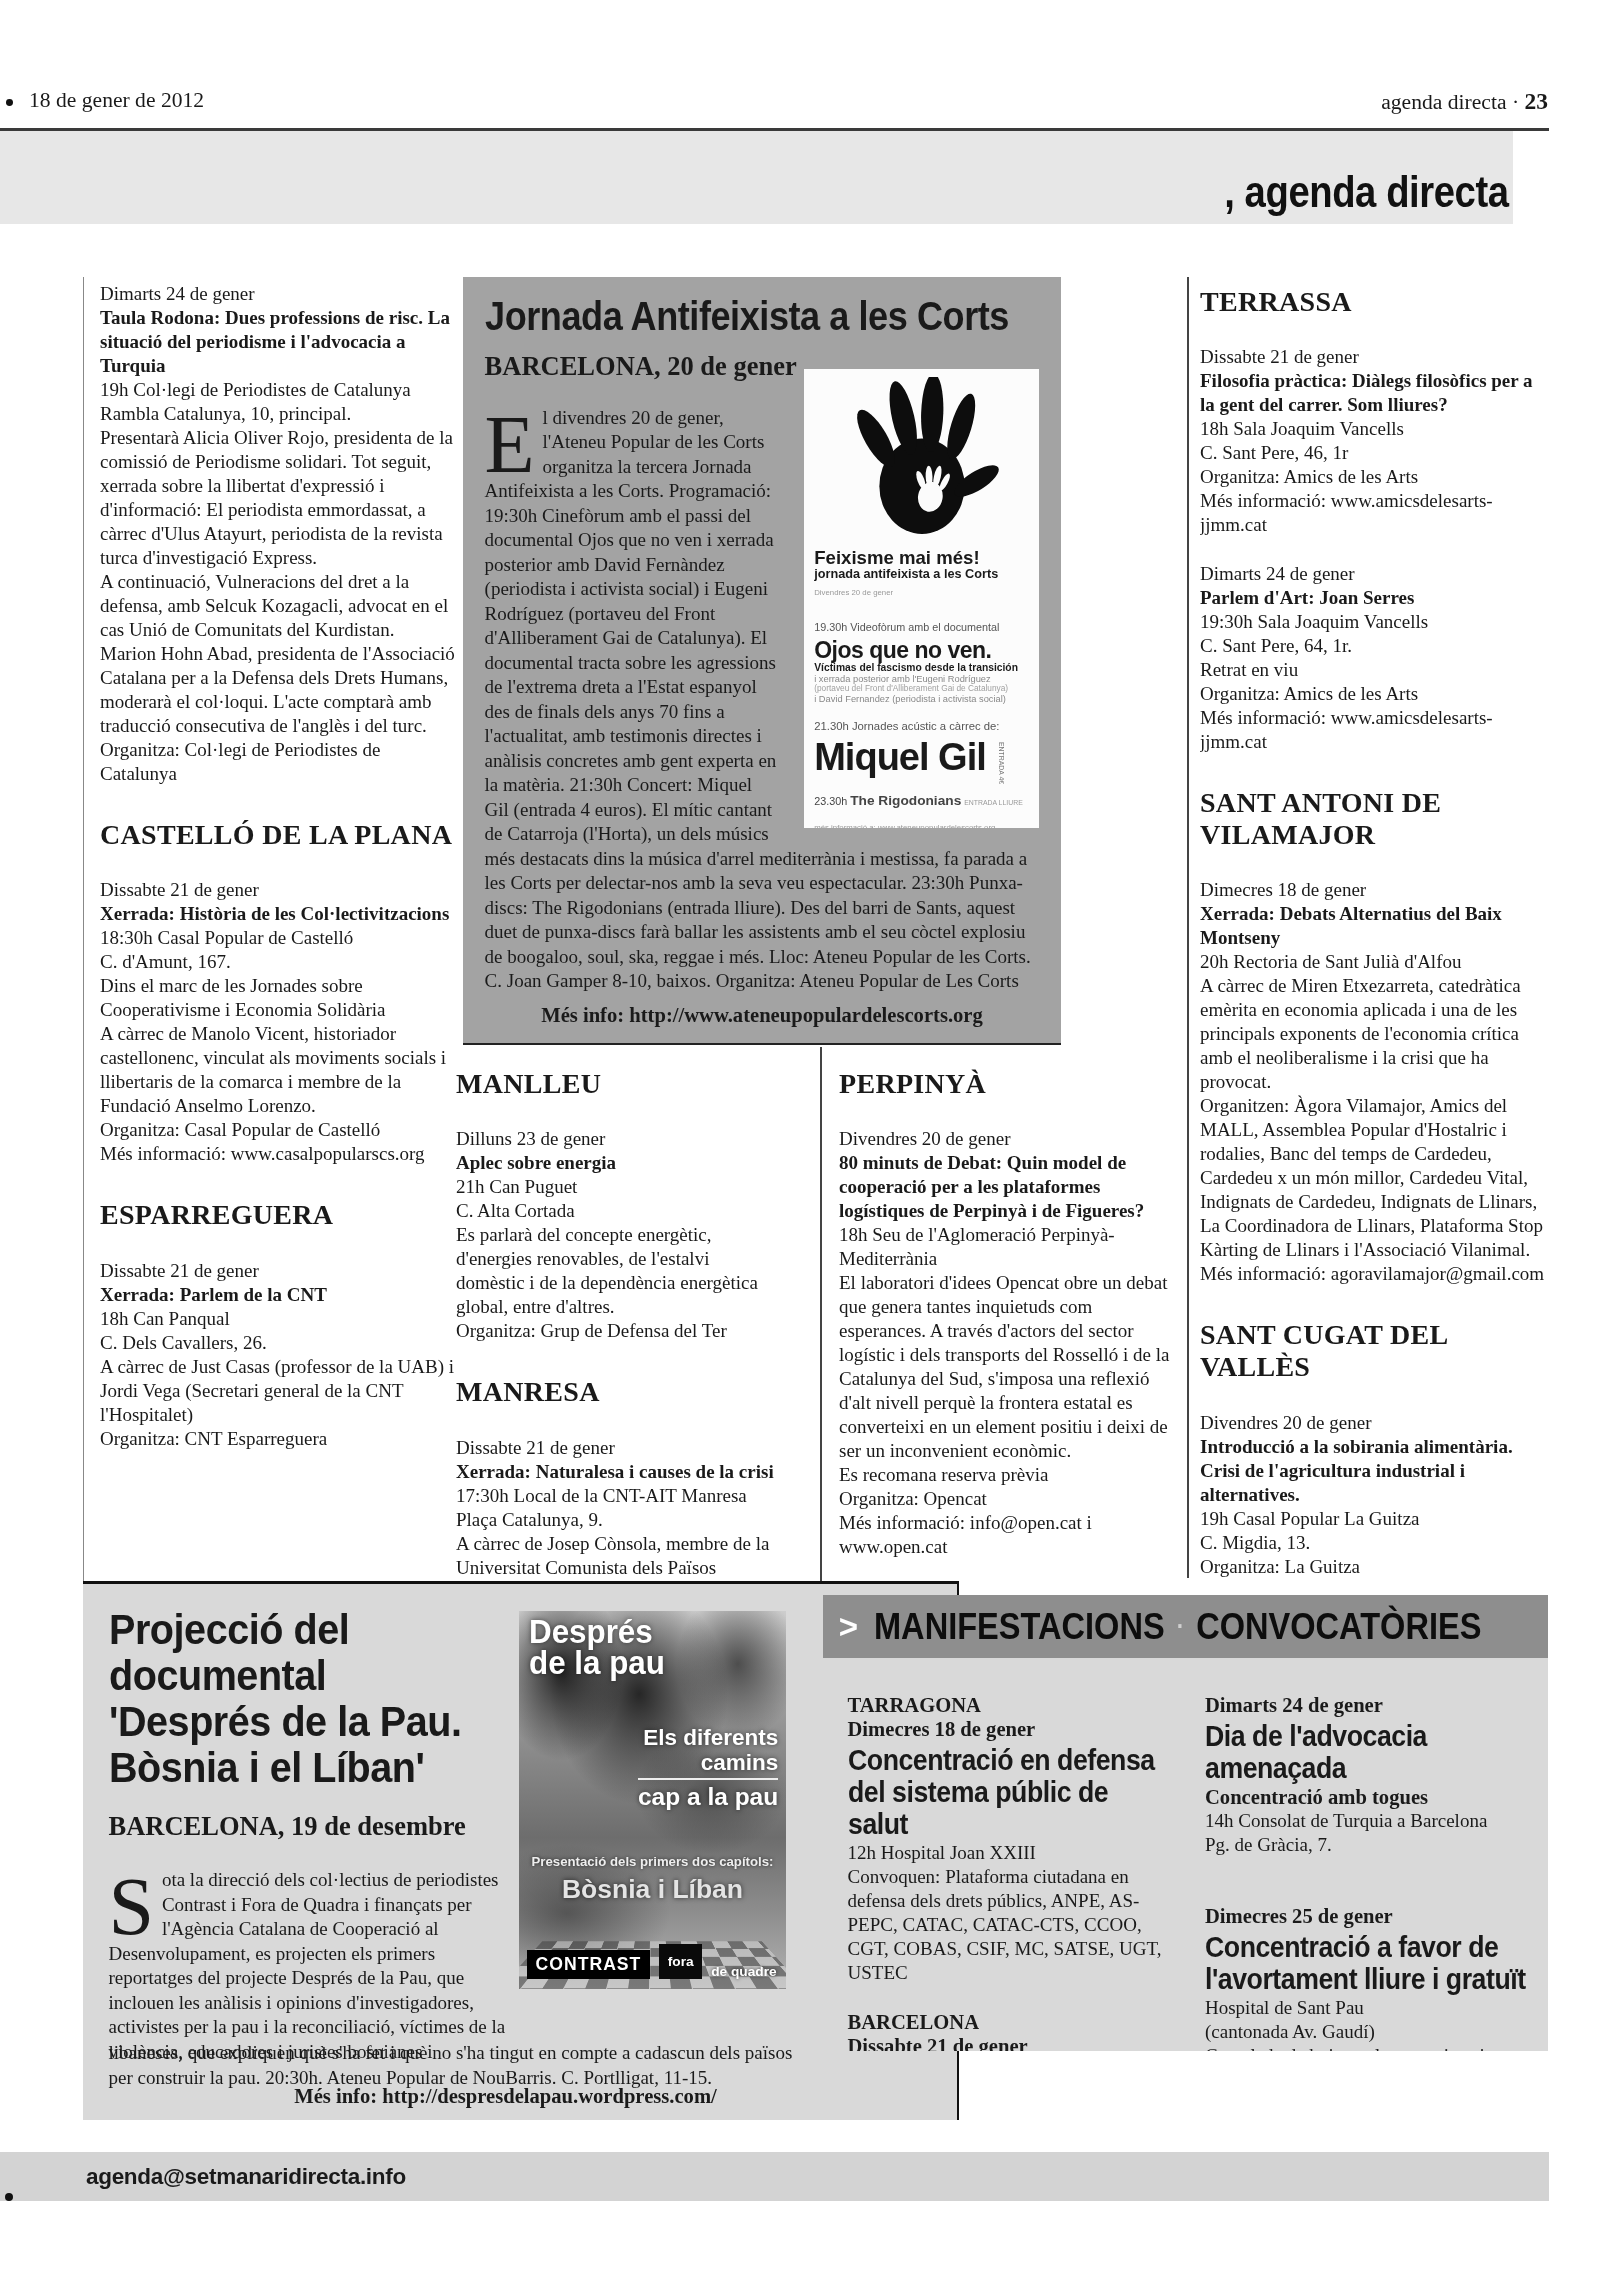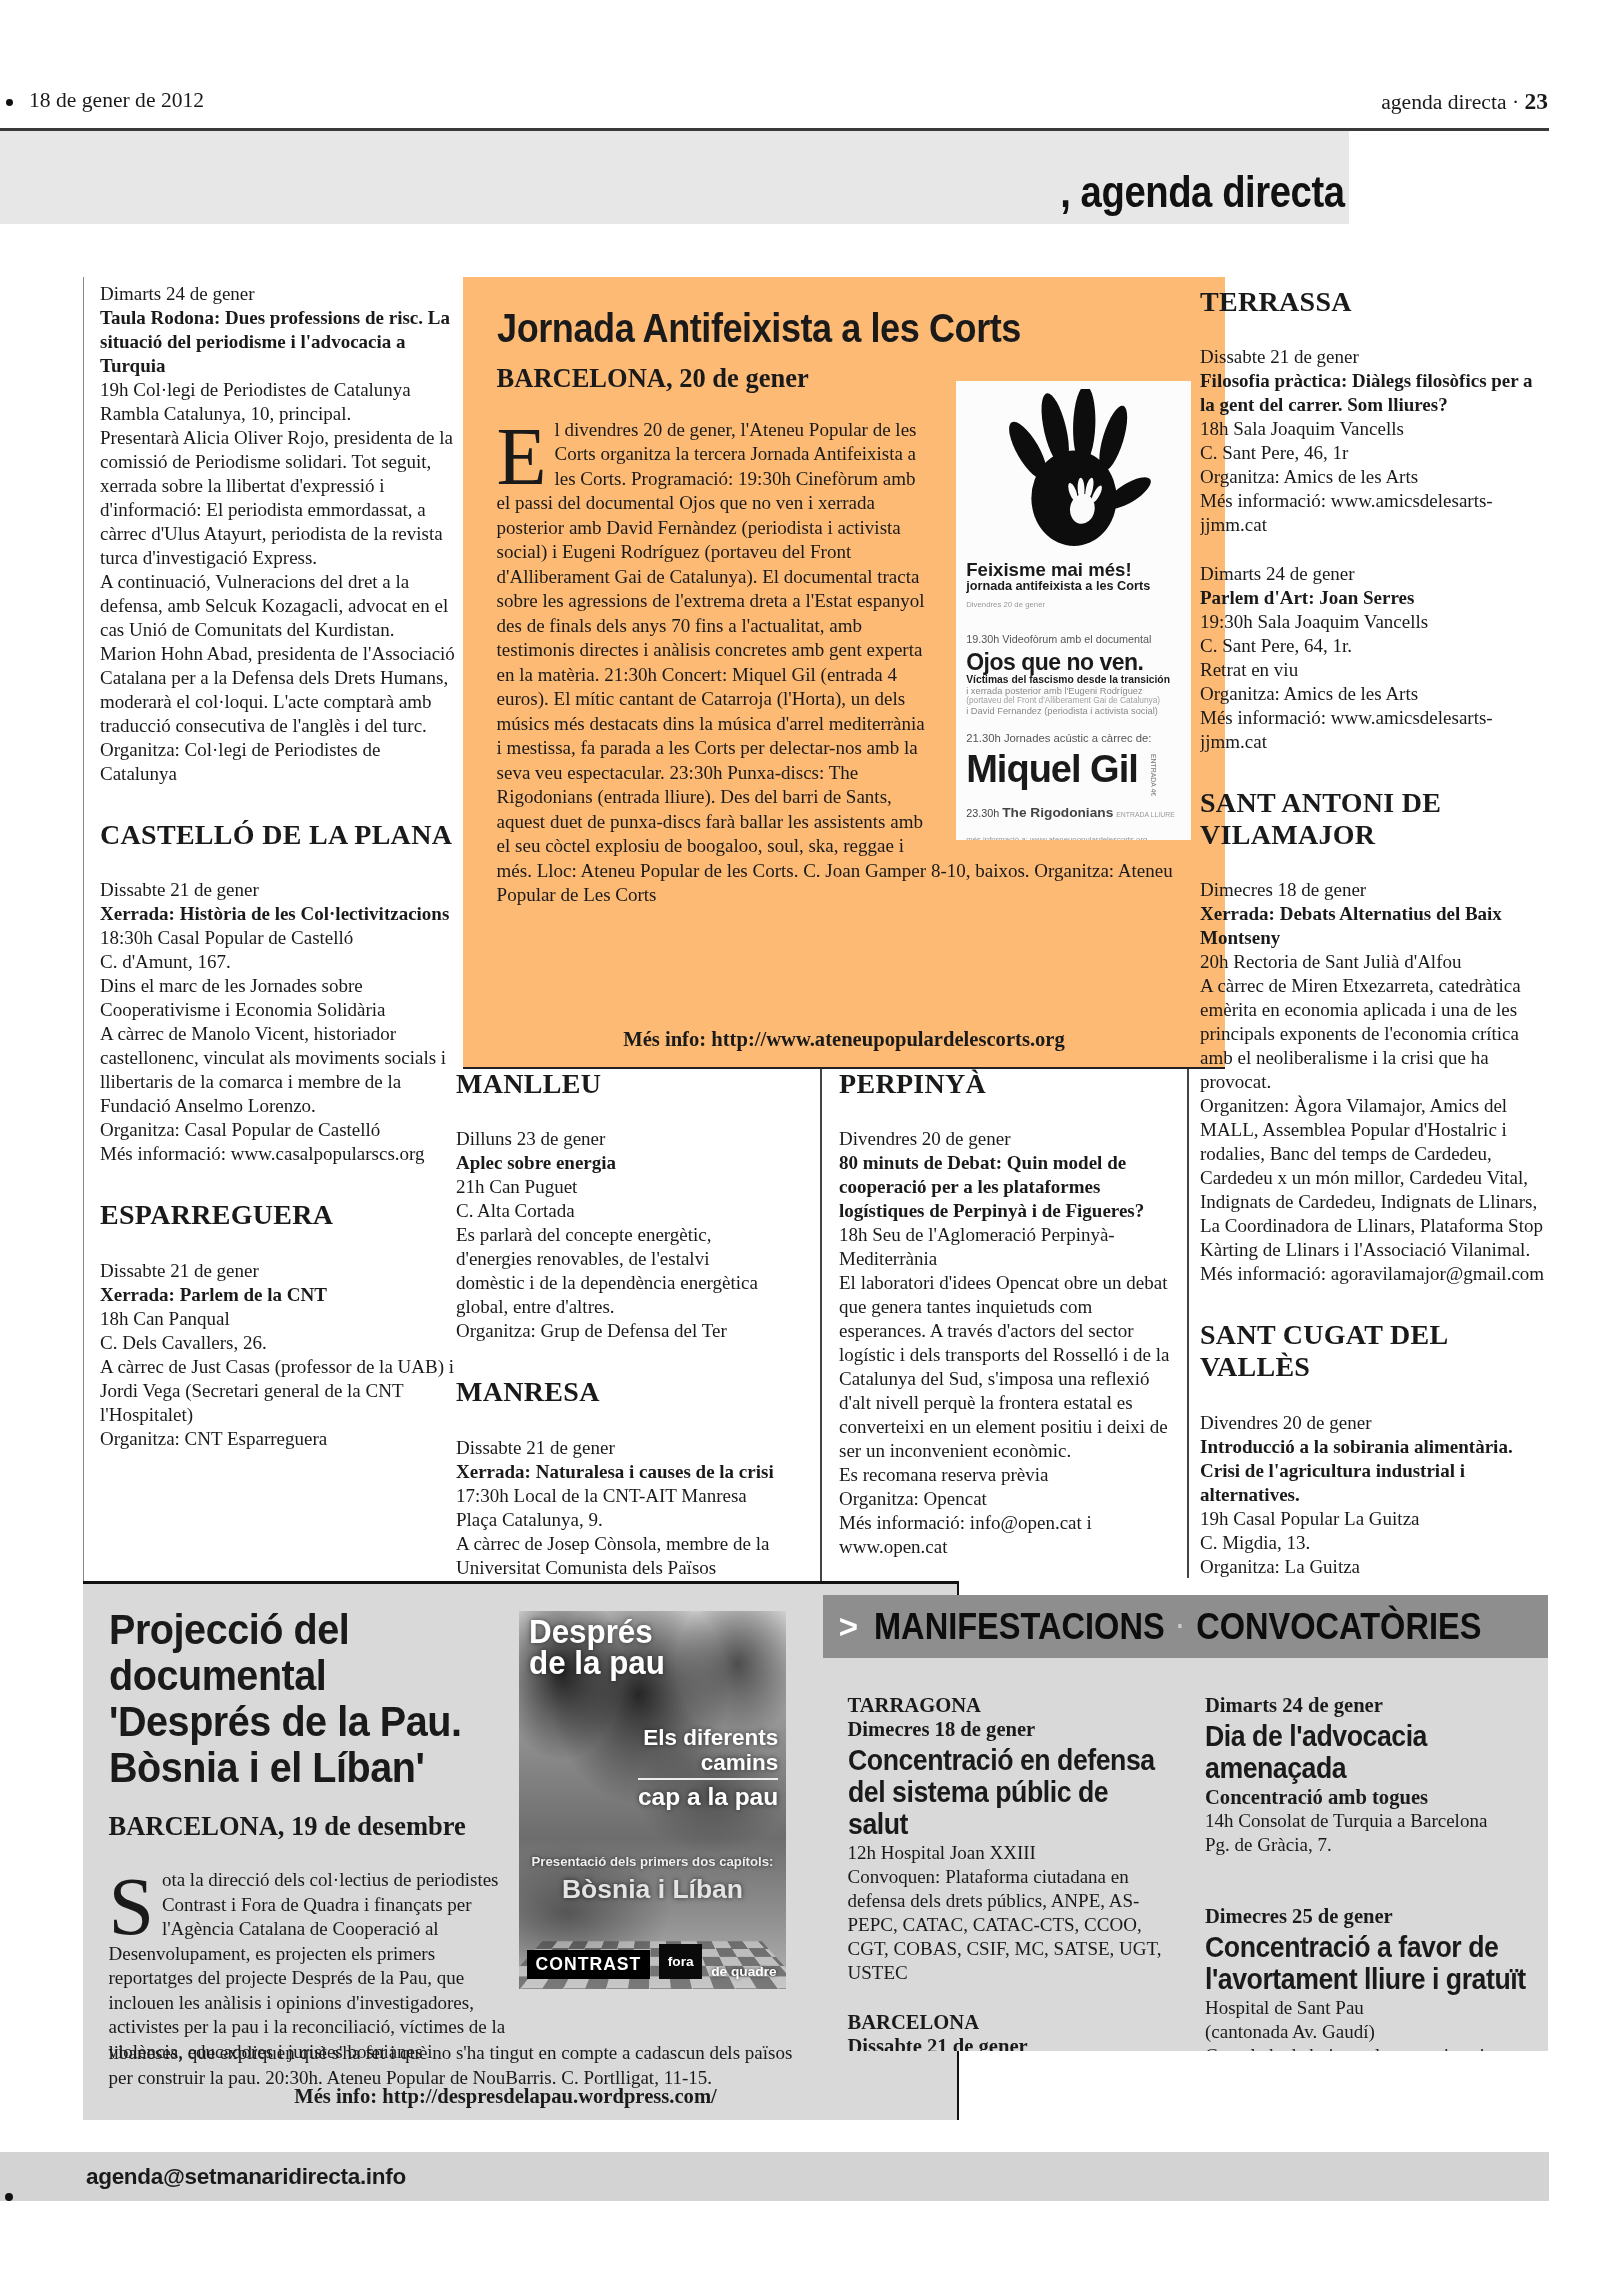--- a/index.html
+++ b/index.html
@@ -5,42 +5,42 @@
   html,body{margin:0;padding:0;background:#fff;}
   .page{position:relative;width:1620px;height:2293px;background:#fff;overflow:hidden;
         font-family:"Liberation Serif",serif;color:#1a1a1a;}
   .dot{position:absolute;background:#111;border-radius:50%;}
   .top-dot{left:5.9px;top:99px;width:6.9px;height:6.9px;}
   .footer-dot{left:4.9px;top:2193px;width:7.8px;height:7.8px;}
   .hdr-date{position:absolute;left:29px;top:88px;font-size:21.6px;}
   .hdr-right{position:absolute;top:88px;right:72px;font-size:21.6px;}
   .hdr-right b{font-size:23.5px;}
   .top-rule{position:absolute;left:0;top:128px;width:1549px;height:2.9px;background:#3a3a3a;}
-  .band{position:absolute;left:0;top:131px;width:1349px;height:93px;background:#e7e7e7;}
+  .band{position:absolute;left:0;top:131px;width:1513px;height:93px;background:#e7e7e7;}
   .cond{font-family:"Liberation Sans",sans-serif;font-weight:bold;letter-spacing:-0.5px;}
   .band-title{position:absolute;right:3.9px;bottom:5.9px;font-size:45px;color:#111;
               transform:scaleX(0.85);transform-origin:100% 50%;white-space:nowrap;}
   .rule-v{position:absolute;background:#444;}
   .rule-left{left:83px;top:277px;width:1px;height:1304px;background:#888;}
   .rule-mid{left:1187px;top:277px;width:2px;height:1301px;}
   .rule-sub{left:820px;top:1047px;width:2px;height:534px;}
   
   .col{position:absolute;font-size:19px;line-height:24px;}
   .col-left{left:100px;top:282px;width:355px;height:1299px;overflow:hidden;}
   .subcol-a{left:456px;top:1064px;width:323px;height:517px;overflow:hidden;}
   .subcol-b{left:839px;top:1064px;width:343px;height:517px;overflow:hidden;}
   .col-right{left:1200px;top:282px;width:345px;height:1299px;overflow:hidden;}
   .city{font-weight:bold;font-size:28px;line-height:32px;letter-spacing:0.3px;margin:33px 0 27.4px;}
   .col .city:first-child{margin-top:3.9px;}
   .date{}
   .etitle{font-weight:bold;}
   .ebody{white-space:pre-line;margin-bottom:24.5px;}
   
-  .panel{position:absolute;left:463px;top:277px;width:738px;height:766px;background:#fdba74;
-         border-bottom:2.9px solid #222;padding:12px;overflow:hidden;}
+  .panel{position:absolute;left:463px;top:277px;width:598px;height:766px;background:#a3a3a3;
+         border-bottom:2.9px solid #222;padding:0;overflow:hidden;}
   .panel-in{padding:15.7px 21.6px 0 21.6px;}
   .panel-headline{font-size:41px;line-height:47px;transform:scaleX(0.88);transform-origin:0 50%;white-space:nowrap;}
   .panel-sub{font-weight:bold;font-size:26.5px;margin-top:11.8px;}
   .panel-body{margin-top:23.5px;font-size:19px;line-height:24.5px;text-align:left;}
   .dropcap{float:left;font-size:82px;line-height:69px;padding:3.9px 7.8px 0 0;font-weight:normal;}
   .panel-info{position:absolute;left:0;right:0;bottom:15.7px;text-align:center;font-weight:bold;font-size:20.6px;}
   
   .poster1{float:right;width:235px;height:459px;margin:-37px 0 13.7px 23.5px;background:#fcfcfc;
            padding:7.8px 9.8px;box-sizing:border-box;font-family:"Liberation Sans",sans-serif;overflow:hidden;}
   .hand-wrap{text-align:center;}

